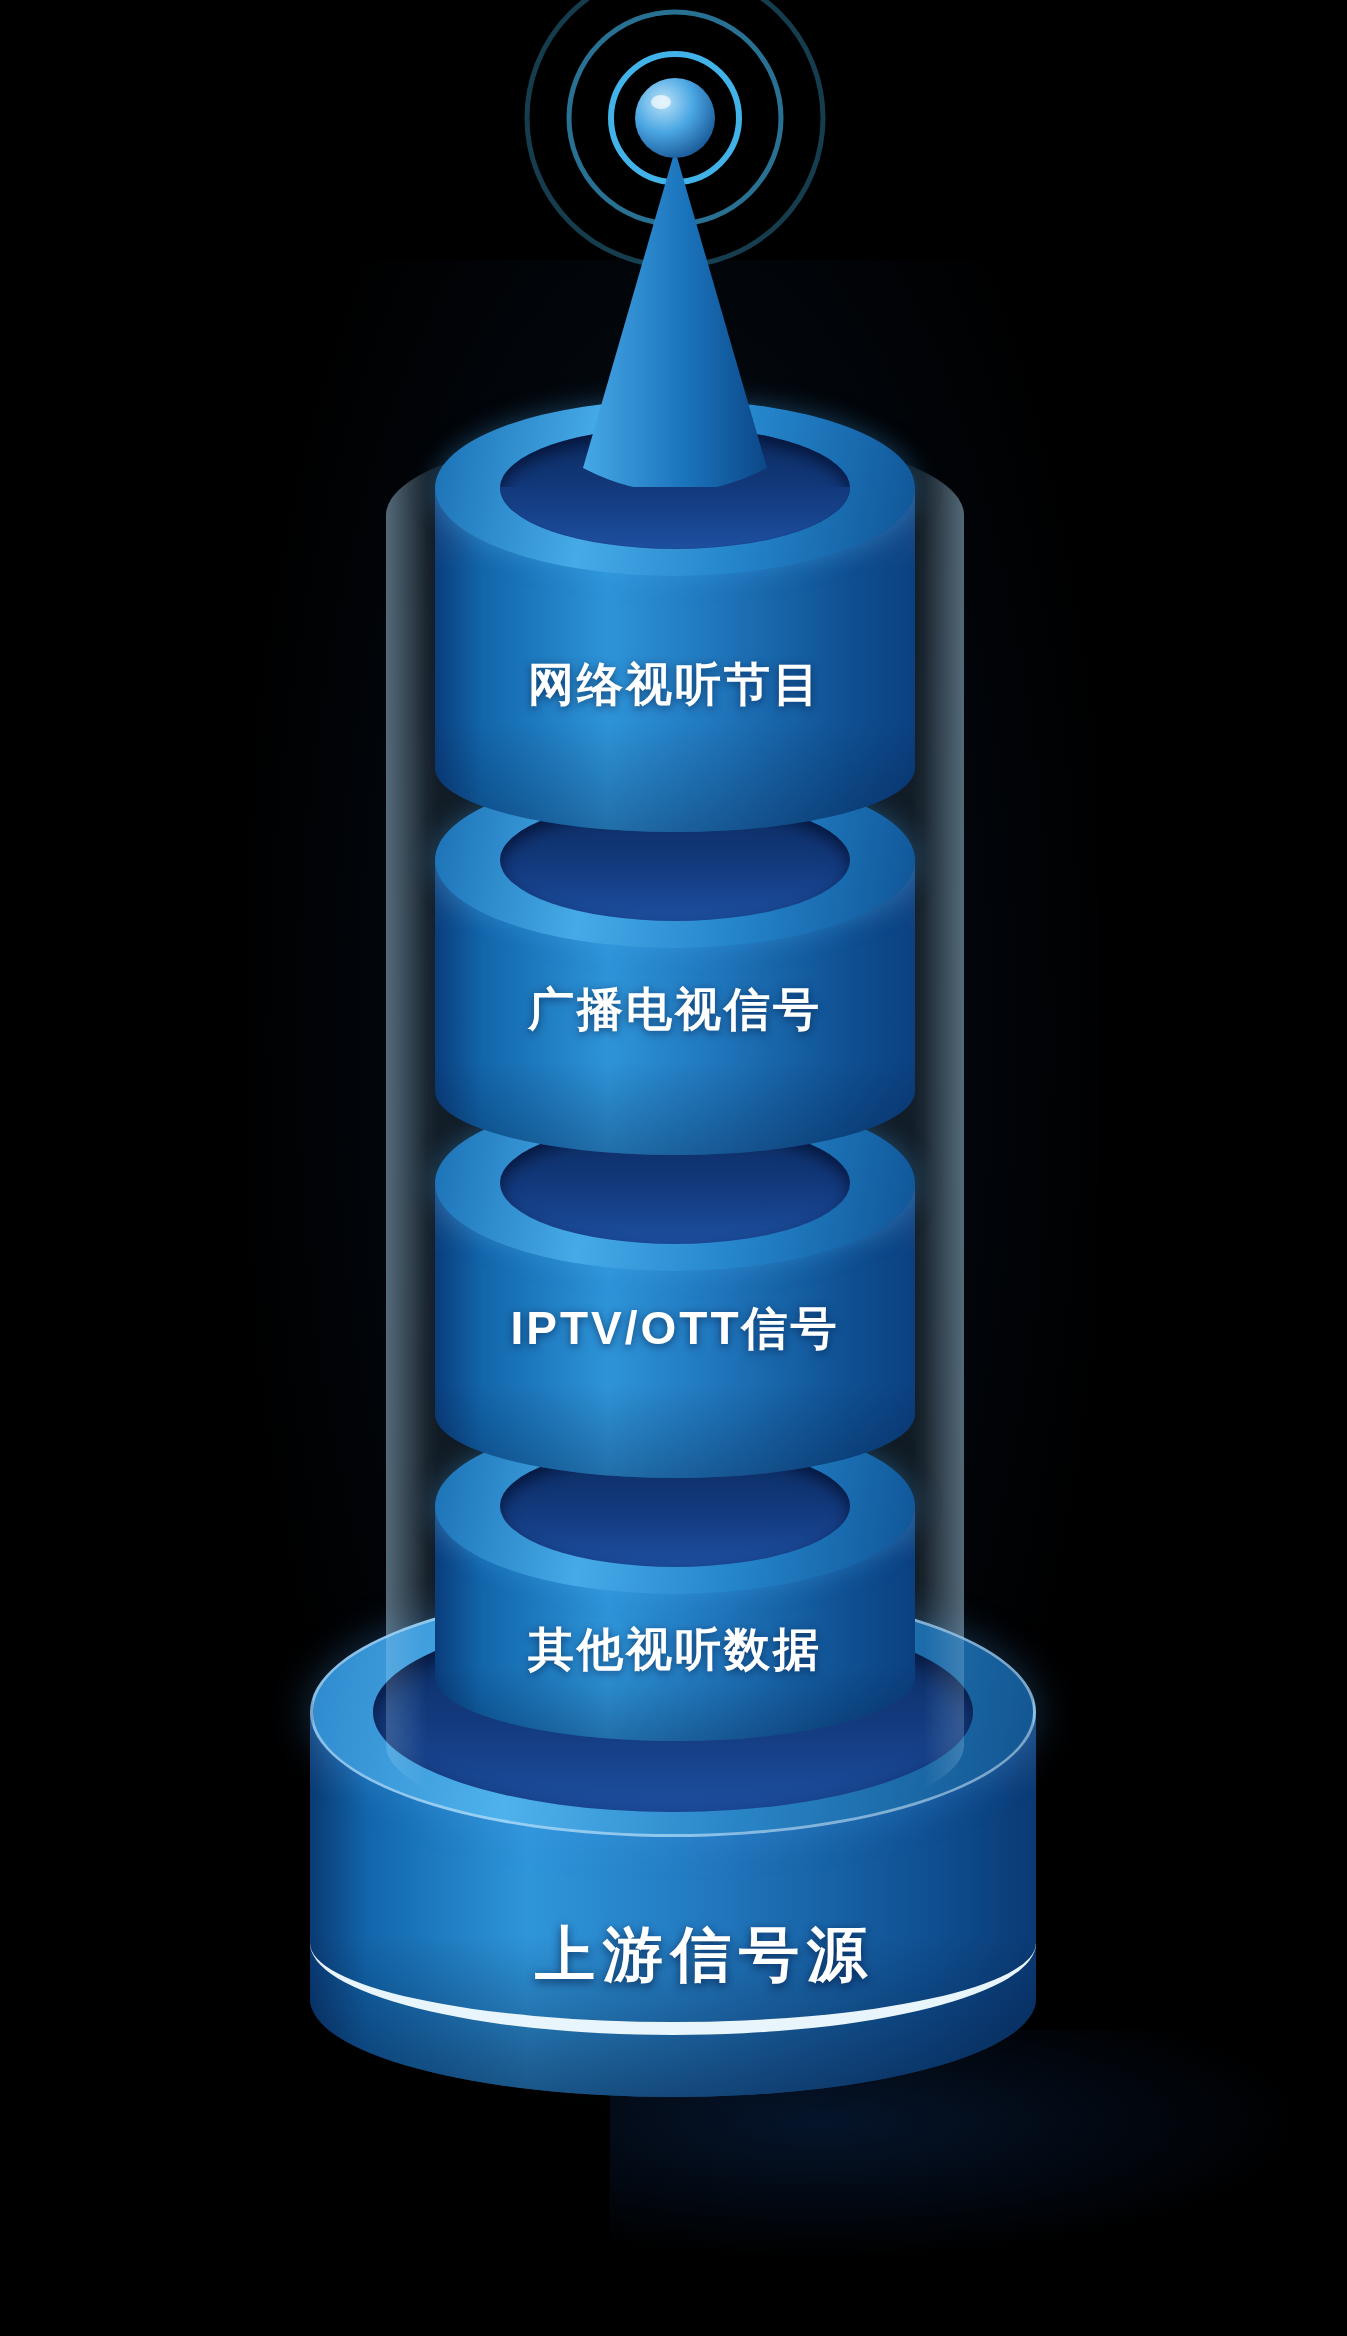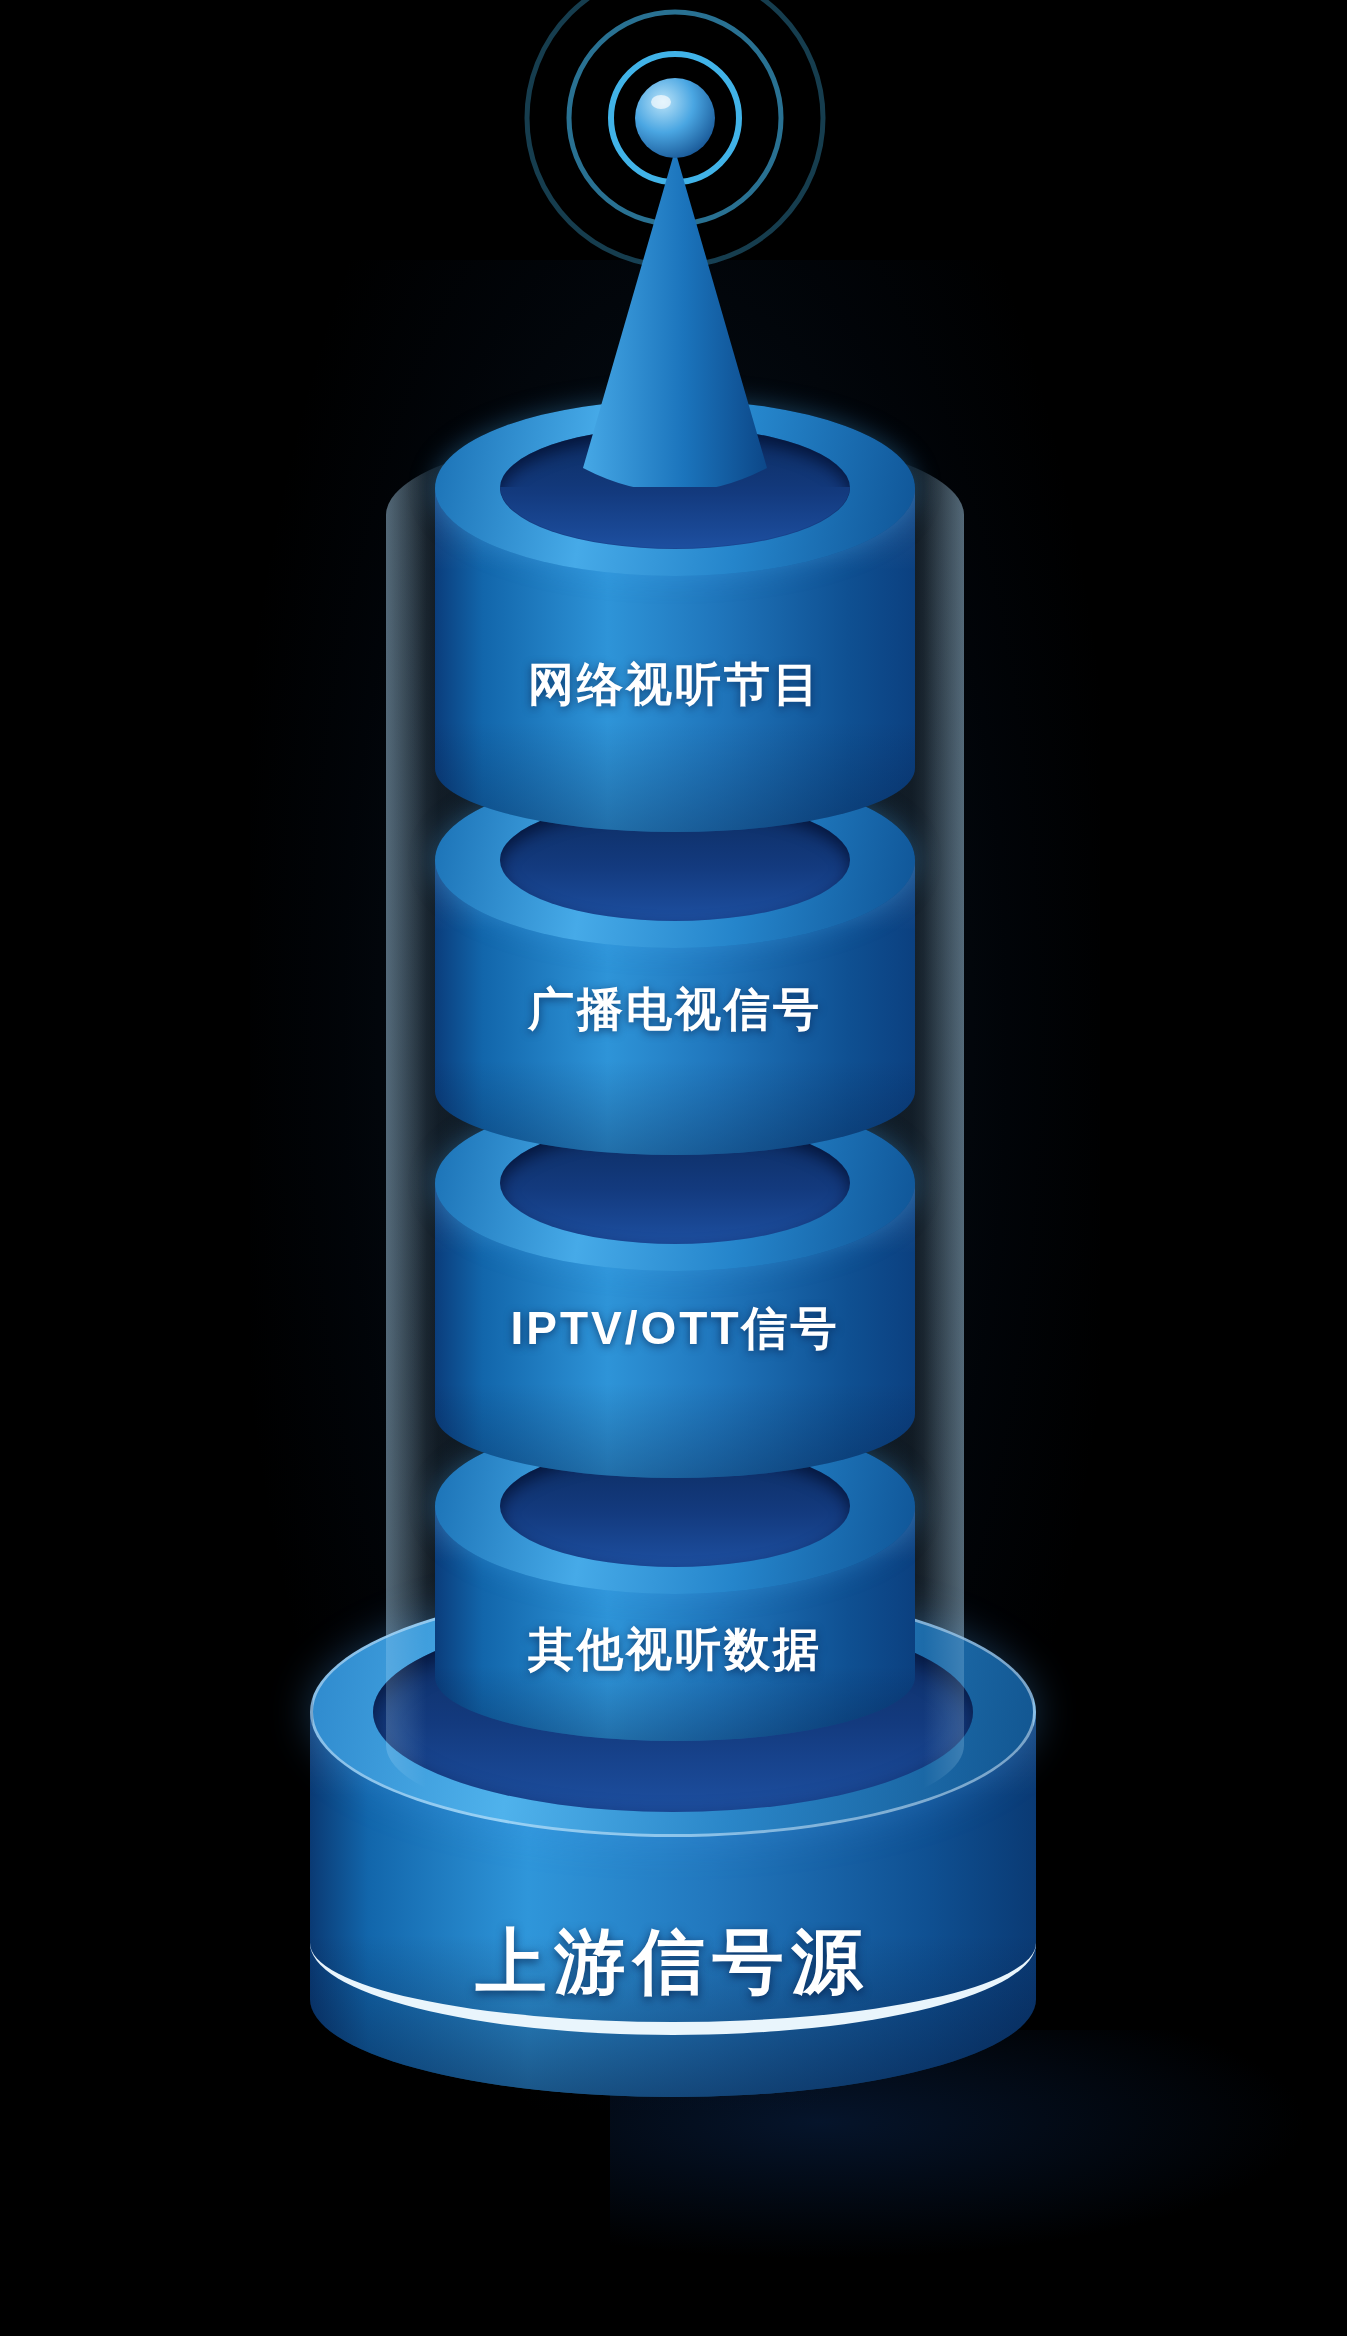--- a/index.html
+++ b/index.html
@@ -122,23 +122,24 @@
     z-index:3;
   }
   .base-top-inner{
     position:absolute;left:63px;top:25px;width:600px;height:200px;border-radius:50%;
     background:linear-gradient(180deg,#0c2c60 0%,#133a7e 55%,#1d4fa0 100%);
     box-shadow:inset 0 10px 22px rgba(0,8,35,0.65);
     z-index:4;
   }
   .base-label{
     position:absolute;left:0;top:328px;width:100%;text-align:center;
-    color:#ffffff;font-size:71px;font-weight:bold;letter-spacing:8px;
+    color:#ffffff;font-size:60px;font-weight:bold;letter-spacing:8px;
     text-shadow:0 3px 10px rgba(0,20,60,0.7);
     z-index:5;
+    padding-left:32px;
   }
 </style>
 </head>
 <body>
 
 <div class="stage">
 
   <div class="glow-haze"></div>
   <div class="floor-shadow"></div>
   <div class="tube"></div>

